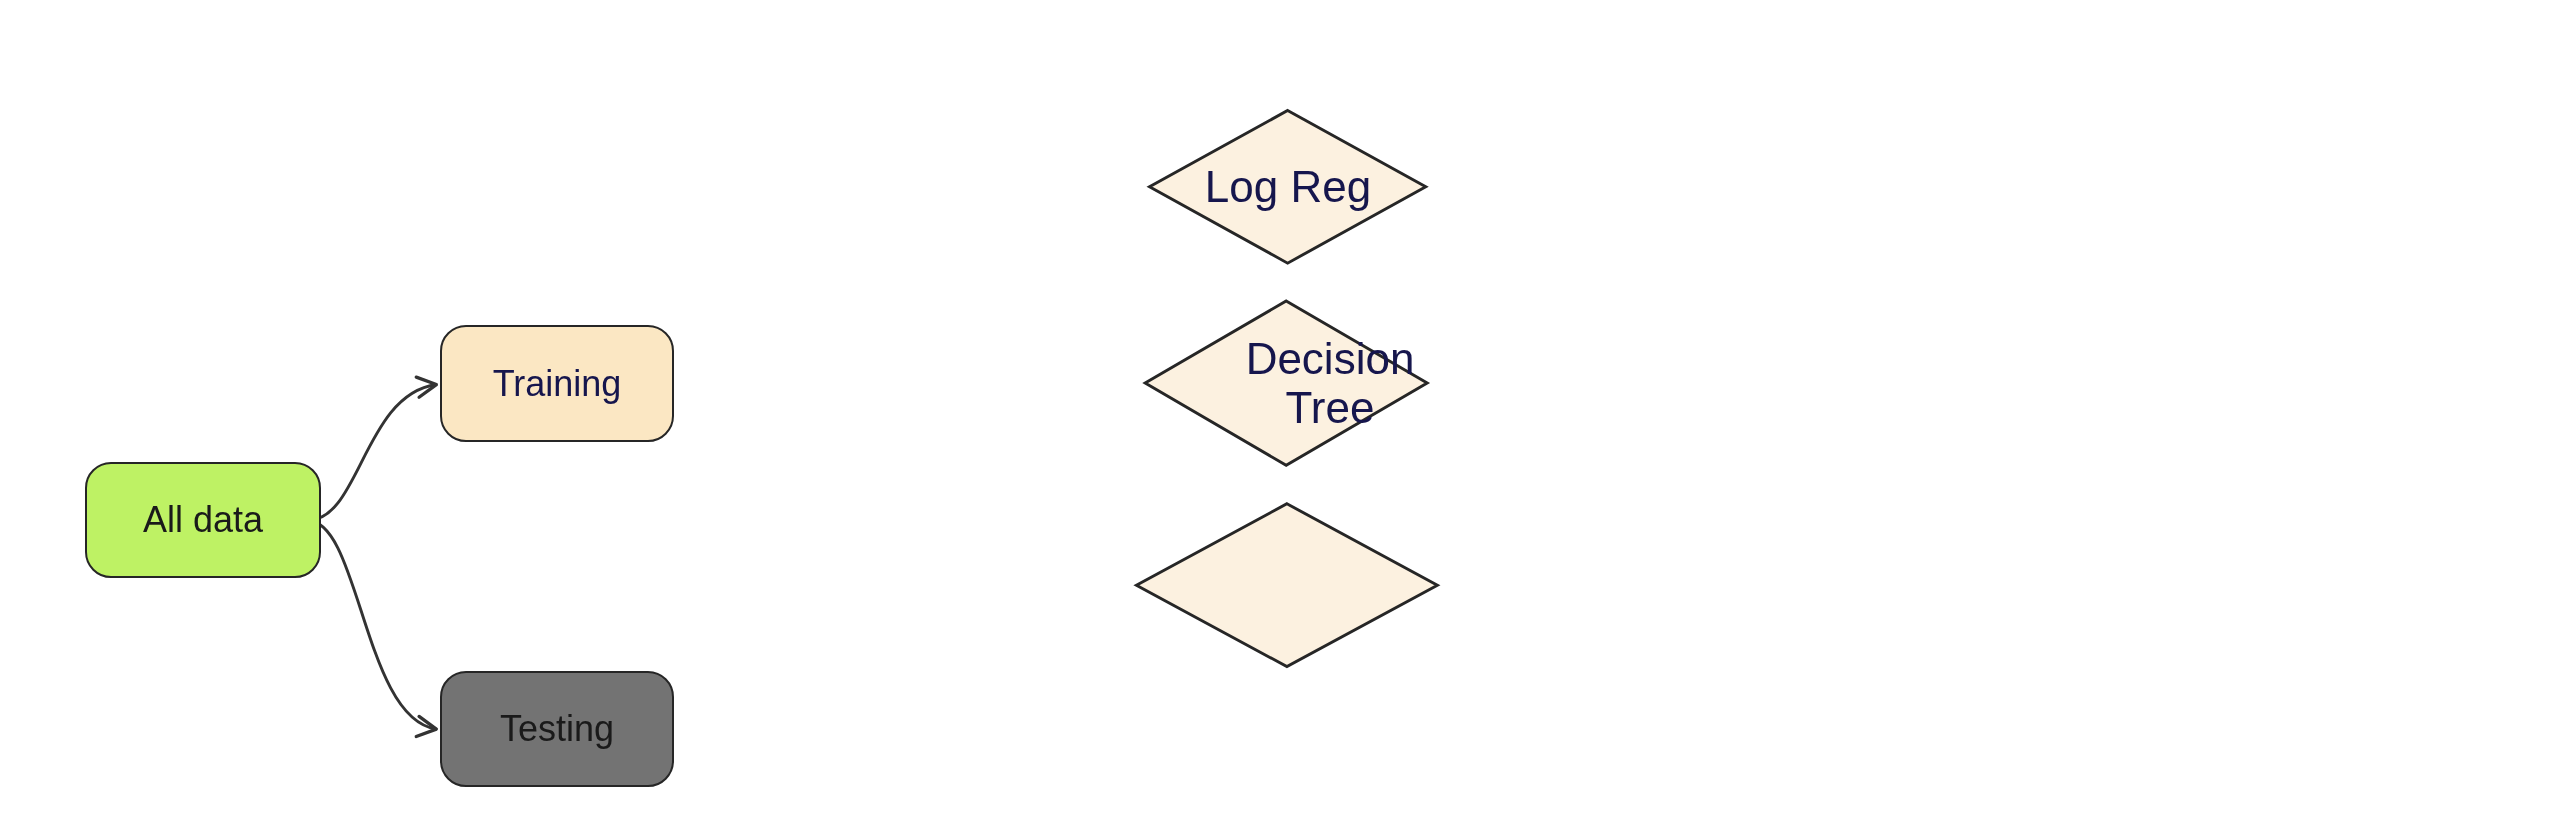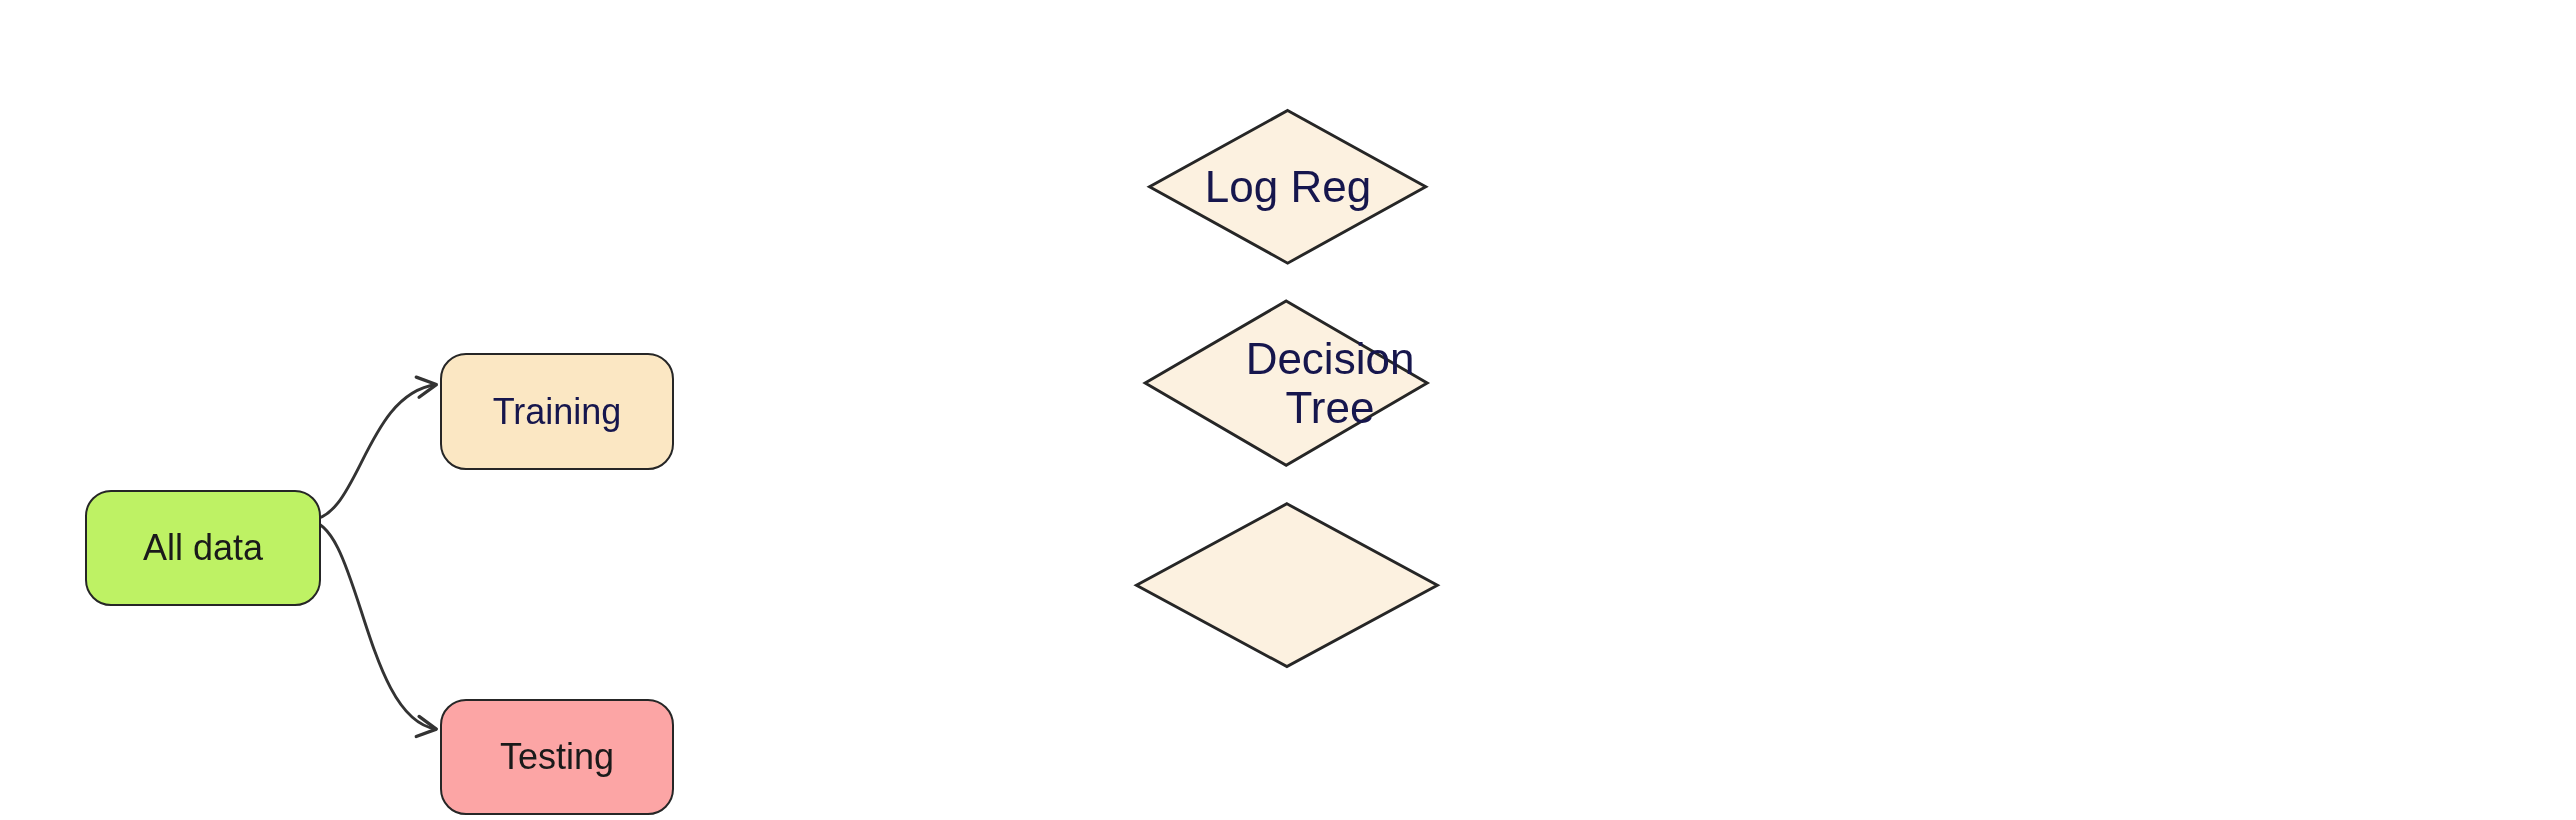--- a/index.html
+++ b/index.html
@@ -25,21 +25,20 @@
   .node-rect {
     position: absolute;
     box-sizing: border-box;
     border: 2.9px solid #262626;
     border-radius: 26px;
     display: flex;
     align-items: center;
     justify-content: center;
     font-size: 36px;
     letter-spacing: 0px;
-    margin-top: 28px;
   }
   .node-rect .node-label {
     white-space: nowrap;
   }
   .diamond-label {
     position: absolute;
     transform: translate(-50%, -50%);
     text-align: center;
     font-size: 44px;
     line-height: 1.12;
@@ -69,21 +68,21 @@
         <polygon points="1770,693 1977,805 1770,917 1563,805" fill="#fcf1e0" stroke="#262626" stroke-width="4"></polygon>
       </g>
   </svg>
 
   <div class="node-rect" style="left: 85px; top: 462px; width: 236px; height: 116px; background: #bef264; color: rgb(26, 26, 26); border-color: rgb(38, 38, 38);">
     <span class="node-label">All data</span>
   </div>
   <div class="node-rect" style="left: 440px; top: 325px; width: 234px; height: 117px; background: rgb(251, 231, 195); color: rgb(22, 22, 77); border-color: rgb(38, 38, 38);">
     <span class="node-label">Training</span>
   </div>
-  <div class="node-rect" style="left: 440px; top: 671px; width: 234px; height: 116px; background: #fca5a5; color: rgb(26, 26, 26); border-color: rgb(38, 38, 38);">
+  <div class="node-rect" style="left: 440px; top: 671px; width: 234px; height: 116px; background: #737373; color: rgb(26, 26, 26); border-color: rgb(38, 38, 38);">
     <span class="node-label">Testing</span>
   </div>
 
   <div class="diamond-label" style="left: 1288px; top: 187px; color: rgb(22, 22, 77);">
     <span>Log Reg</span>
   </div>
   <div class="diamond-label" style="left: 1286px; top: 383px; color: rgb(22, 22, 77); margin-left: 44px;">
     <span>Decision</span>
     <span>Tree</span>
   </div>

